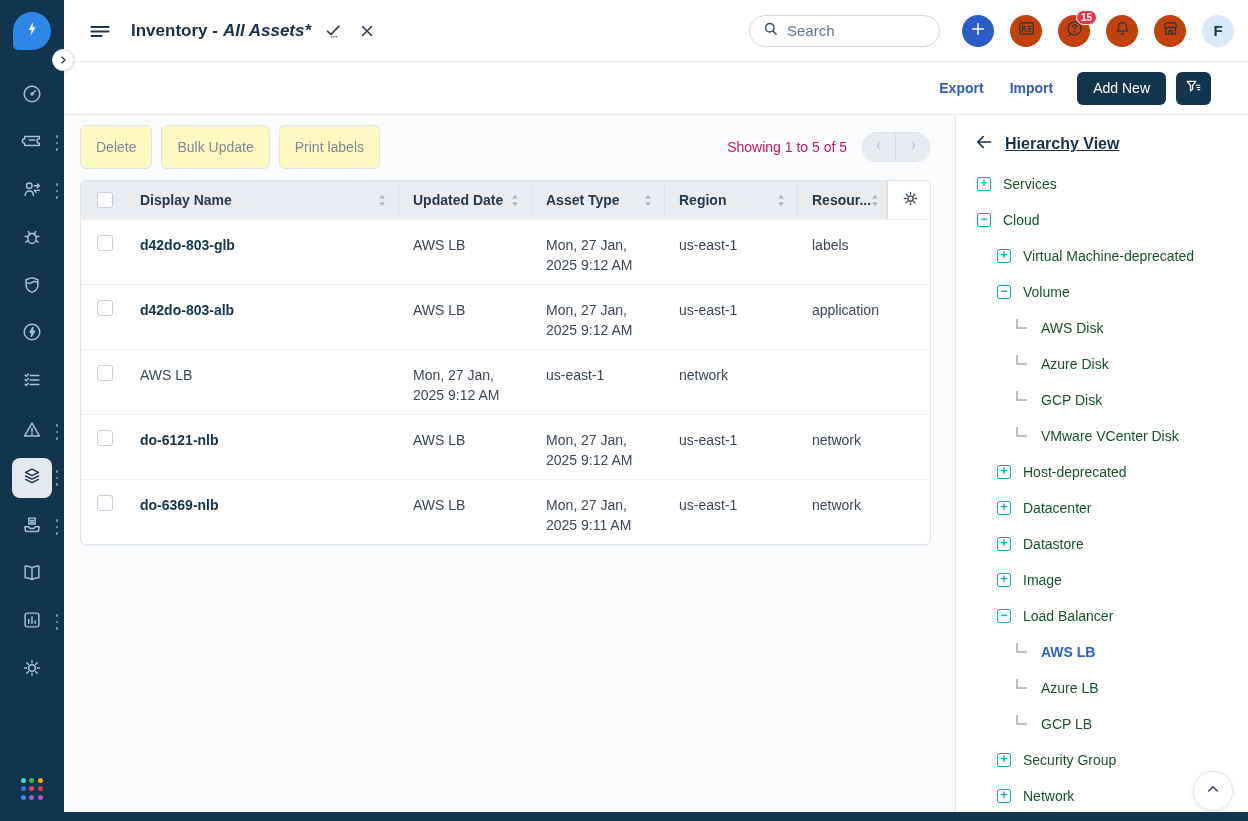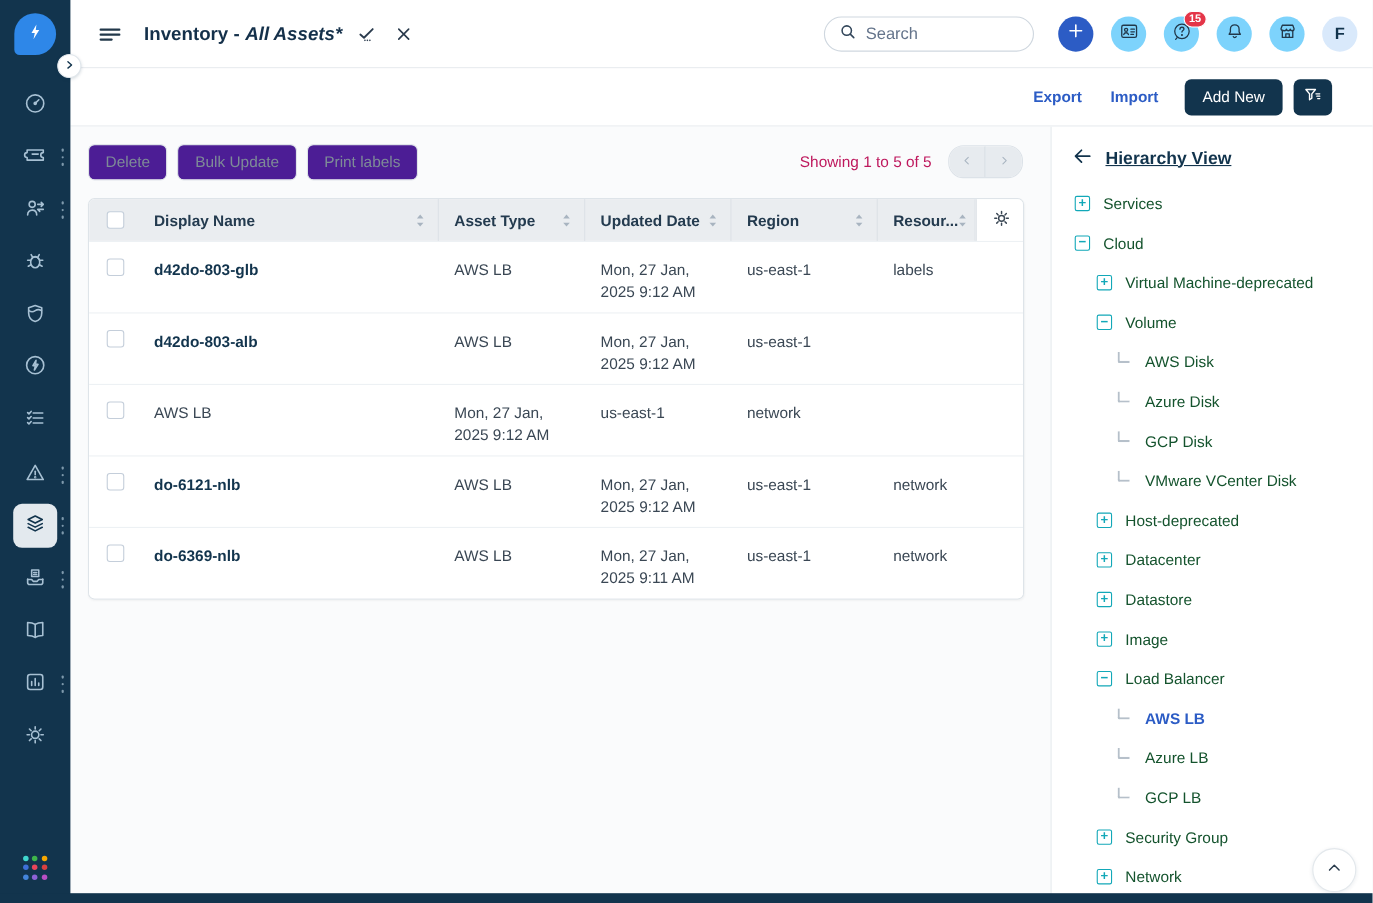--- a/index.html
+++ b/index.html
@@ -31,21 +31,21 @@
   .page-title { margin-left:19px; font-size:17px; font-weight:700; color:#14304a; white-space:nowrap; }
   .page-title .view { font-style:italic; margin-left:5px; }
   .title-ic { margin-left:12px; cursor:pointer; display:flex; }
   .hdr-right { margin-left:auto; margin-right:14px; display:flex; align-items:center; gap:16px; }
   .search-pill { width:191px; height:32px; border:1px solid #cfd7df; border-radius:16px; display:flex;
                  align-items:center; padding:0 12px; gap:8px; margin-right:6px; background:#fff; }
   .search-pill input { border:none; outline:none; width:100%; font-size:15px; color:#33475b; background:transparent;
                        font-family:"Liberation Sans",sans-serif; }
   .search-pill input::placeholder { color:#64748b; }
   .circ { width:32px; height:32px; border-radius:50%; display:flex; align-items:center; justify-content:center;
-          background:#7dd3fc; cursor:pointer; position:relative; }
+          background:#c2410c; cursor:pointer; position:relative; }
   .circ.blue { background:#2c5cc5; }
   .circ svg { stroke:#22384a; fill:none; stroke-width:1.5; stroke-linecap:round; stroke-linejoin:round; }
   .circ.blue svg { stroke:#fff; stroke-width:2; }
   .badge { position:absolute; top:-5px; right:-7px; min-width:20px; height:15px; background:#e43548; color:#fff;
            border-radius:8px; font-size:10px; font-weight:700; display:flex; align-items:center; justify-content:center;
            padding:0 4px; border:1.5px solid #fff; }
   .avatar { width:32px; height:32px; border-radius:50%; background:#d9e9fb; color:#12344d; font-size:15px;
             font-weight:700; display:flex; align-items:center; justify-content:center; cursor:pointer; }
   
   .toolbar-row { position:absolute; left:64px; top:62px; width:1184px; height:53px; background:#fff;
@@ -54,21 +54,21 @@
   .link-btn { color:#2c5cc5; font-size:14px; font-weight:600; cursor:pointer; }
   .link-btn + .link-btn { margin-left:26px; }
   .dark-btn { margin-left:24px; height:33px; background:#12344d; color:#fff; border:none; border-radius:6px;
               font-size:14px; font-weight:400; padding:0 16px; cursor:pointer; font-family:"Liberation Sans",sans-serif; }
   .filter-btn { margin-left:10px; width:35px; height:33px; background:#12344d; border:none; border-radius:6px;
                 display:flex; align-items:center; justify-content:center; cursor:pointer; }
   
   .content-wrap { position:absolute; left:64px; top:115px; width:1184px; height:698px; }
   .main { position:absolute; left:0; top:0; width:891px; height:698px; background:#fafbfc; }
   .actions-row { position:absolute; left:16px; right:25px; top:16px; height:32px; display:flex; align-items:center; }
-  .gray-btn { height:33px; background:#4c1d95; border:1px solid #dfe4e9; border-radius:6px; color:#7e8b97;
+  .gray-btn { height:44px; background:#fef9c3; border:1px solid #dfe4e9; border-radius:6px; color:#7e8b97;
               font-size:14px; font-weight:500; padding:0 15px; margin-right:9px; cursor:default;
               font-family:"Liberation Sans",sans-serif; }
   .showing { margin-left:auto; font-size:14px; color:#be185d; }
   .pager { margin-left:15px; display:flex; border:1px solid #dce2e8; border-radius:14px; overflow:hidden; height:30px; }
   .pager button { width:33px; background:#e7ebef; border:none; display:flex; align-items:center; justify-content:center; cursor:default; }
   .pager button:first-child { border-right:1px solid #d5dce2; }
   .pager svg { stroke:#a9b5c1; fill:none; stroke-width:2; stroke-linecap:round; stroke-linejoin:round; }
   
   .table-card { position:absolute; left:16px; top:65px; width:851px; background:#fff; border:1px solid #dee4e9;
                 border-radius:6px; overflow:hidden; box-shadow:0 1px 2px rgba(0,0,0,.04); }
@@ -380,30 +380,30 @@
           <div class="h-cell">
               <span>Display Name</span>
               <span class="sort">
                 <svg width="8" height="13" viewBox="0 0 8 13">
                   <path d="M4 1 7 4.6H1L4 1z" fill="#a8b4c0"></path>
                   <path d="M4 12 1 8.4h6L4 12z" fill="#a8b4c0"></path>
                 </svg>
               </span>
             </div>
           <div class="h-cell">
-              <span>Asset Type</span>
+              <span>Updated Date</span>
               <span class="sort">
                 <svg width="8" height="13" viewBox="0 0 8 13">
                   <path d="M4 1 7 4.6H1L4 1z" fill="#a8b4c0"></path>
                   <path d="M4 12 1 8.4h6L4 12z" fill="#a8b4c0"></path>
                 </svg>
               </span>
             </div>
           <div class="h-cell">
-              <span>Updated Date</span>
+              <span>Asset Type</span>
               <span class="sort">
                 <svg width="8" height="13" viewBox="0 0 8 13">
                   <path d="M4 1 7 4.6H1L4 1z" fill="#a8b4c0"></path>
                   <path d="M4 12 1 8.4h6L4 12z" fill="#a8b4c0"></path>
                 </svg>
               </span>
             </div>
           <div class="h-cell">
               <span>Region</span>
               <span class="sort">
@@ -442,20 +442,21 @@
               <div class="cell"></div>
             </div>
             <div class="t-row">
               <div class="cell cb-cell">
                 <span class="cb"></span>
               </div>
               <div class="cell name">d42do-803-alb</div>
               <div class="cell">AWS LB</div>
               <div class="cell">Mon, 27 Jan,<br>2025 9:12 AM</div>
               <div class="cell">us-east-1</div>
+              <div class="cell">application</div>
               <div class="cell"></div>
             </div>
             <div class="t-row">
               <div class="cell cb-cell">
                 <span class="cb"></span>
               </div>
               <div class="cell">AWS LB</div>
               <div class="cell">Mon, 27 Jan,<br>2025 9:12 AM</div>
               <div class="cell">us-east-1</div>
               <div class="cell">network</div>

